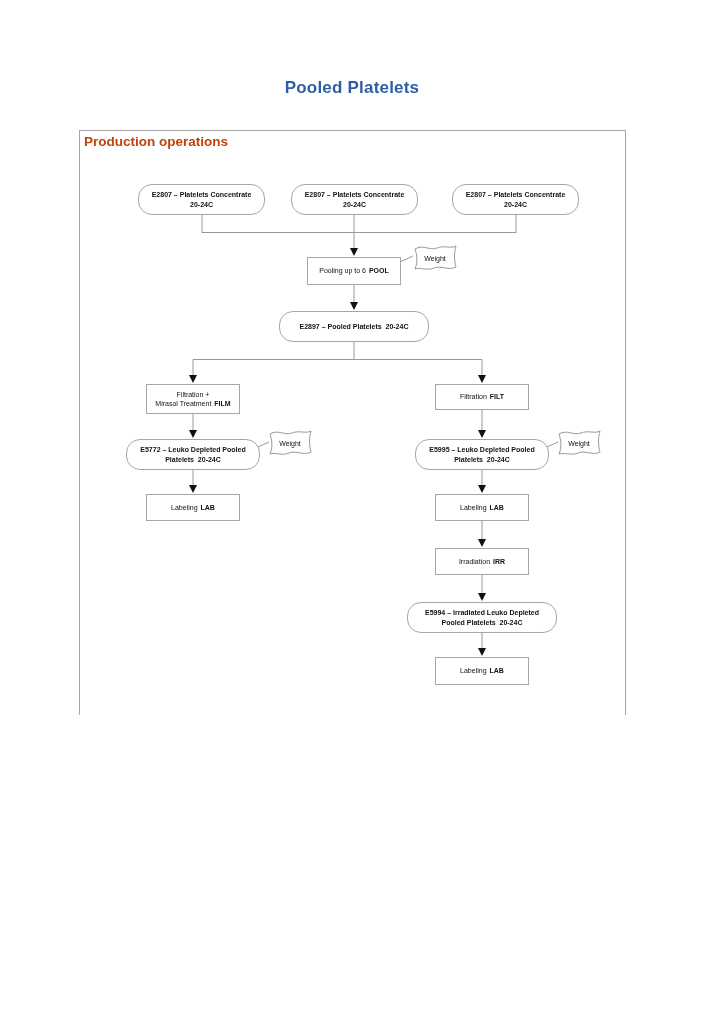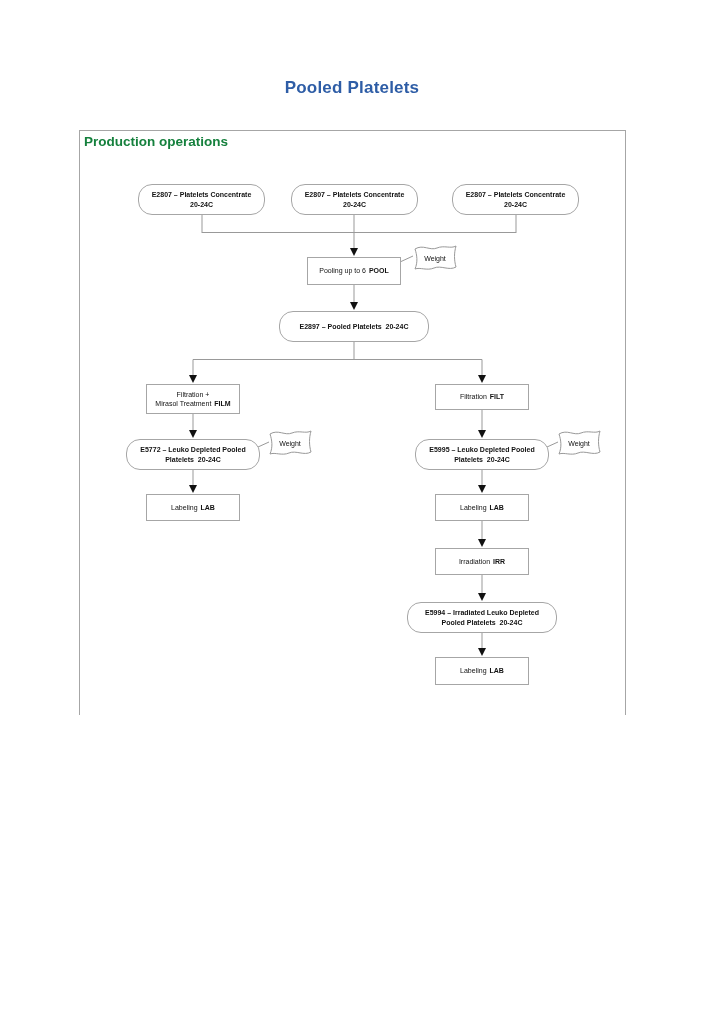--- a/index.html
+++ b/index.html
@@ -33,21 +33,21 @@
     border-left: 1px solid #a6a6a6;
     border-right: 1px solid #a6a6a6;
     background: transparent;
   }
   .section-title {
     position: absolute;
     left: 84px;
     top: 134px;
     font-size: 13.5px;
     font-weight: bold;
-    color: #15803d;
+    color: #c2410c;
   }
   svg.connectors {
     position: absolute;
     left: 0; top: 0;
     width: 724px; height: 1024px;
     pointer-events: none;
   }
   svg.connectors line { stroke: #999999; stroke-width: 1; }
   svg.connectors polygon { fill: #111111; stroke: none; }
   .node {

